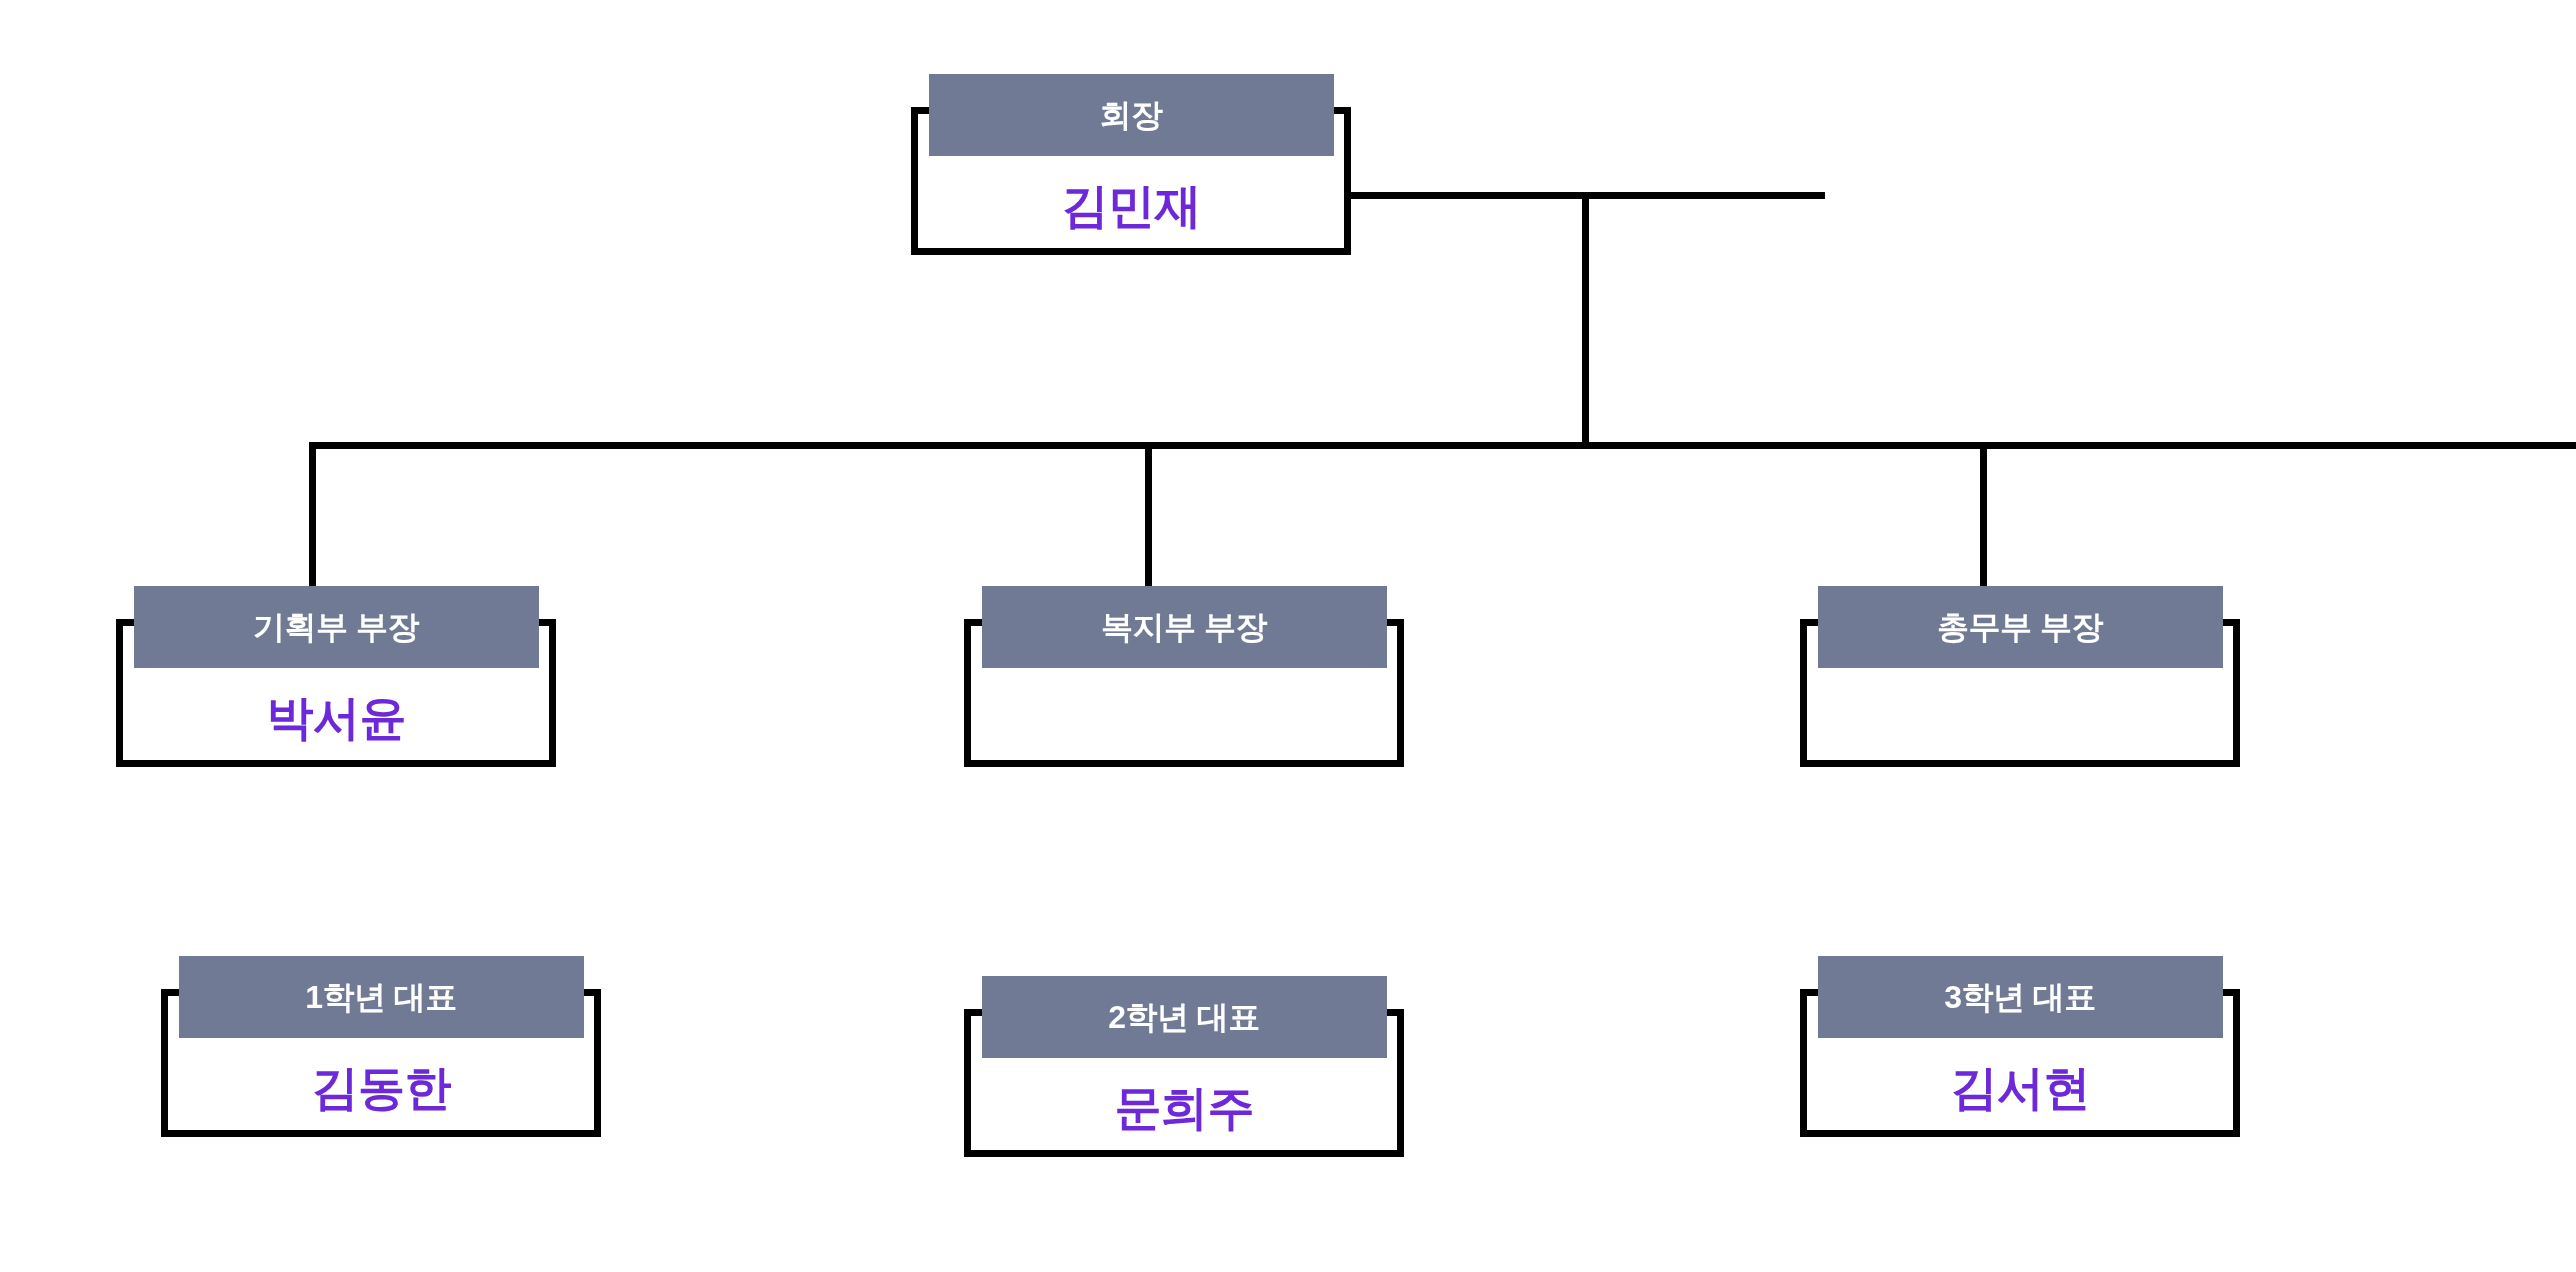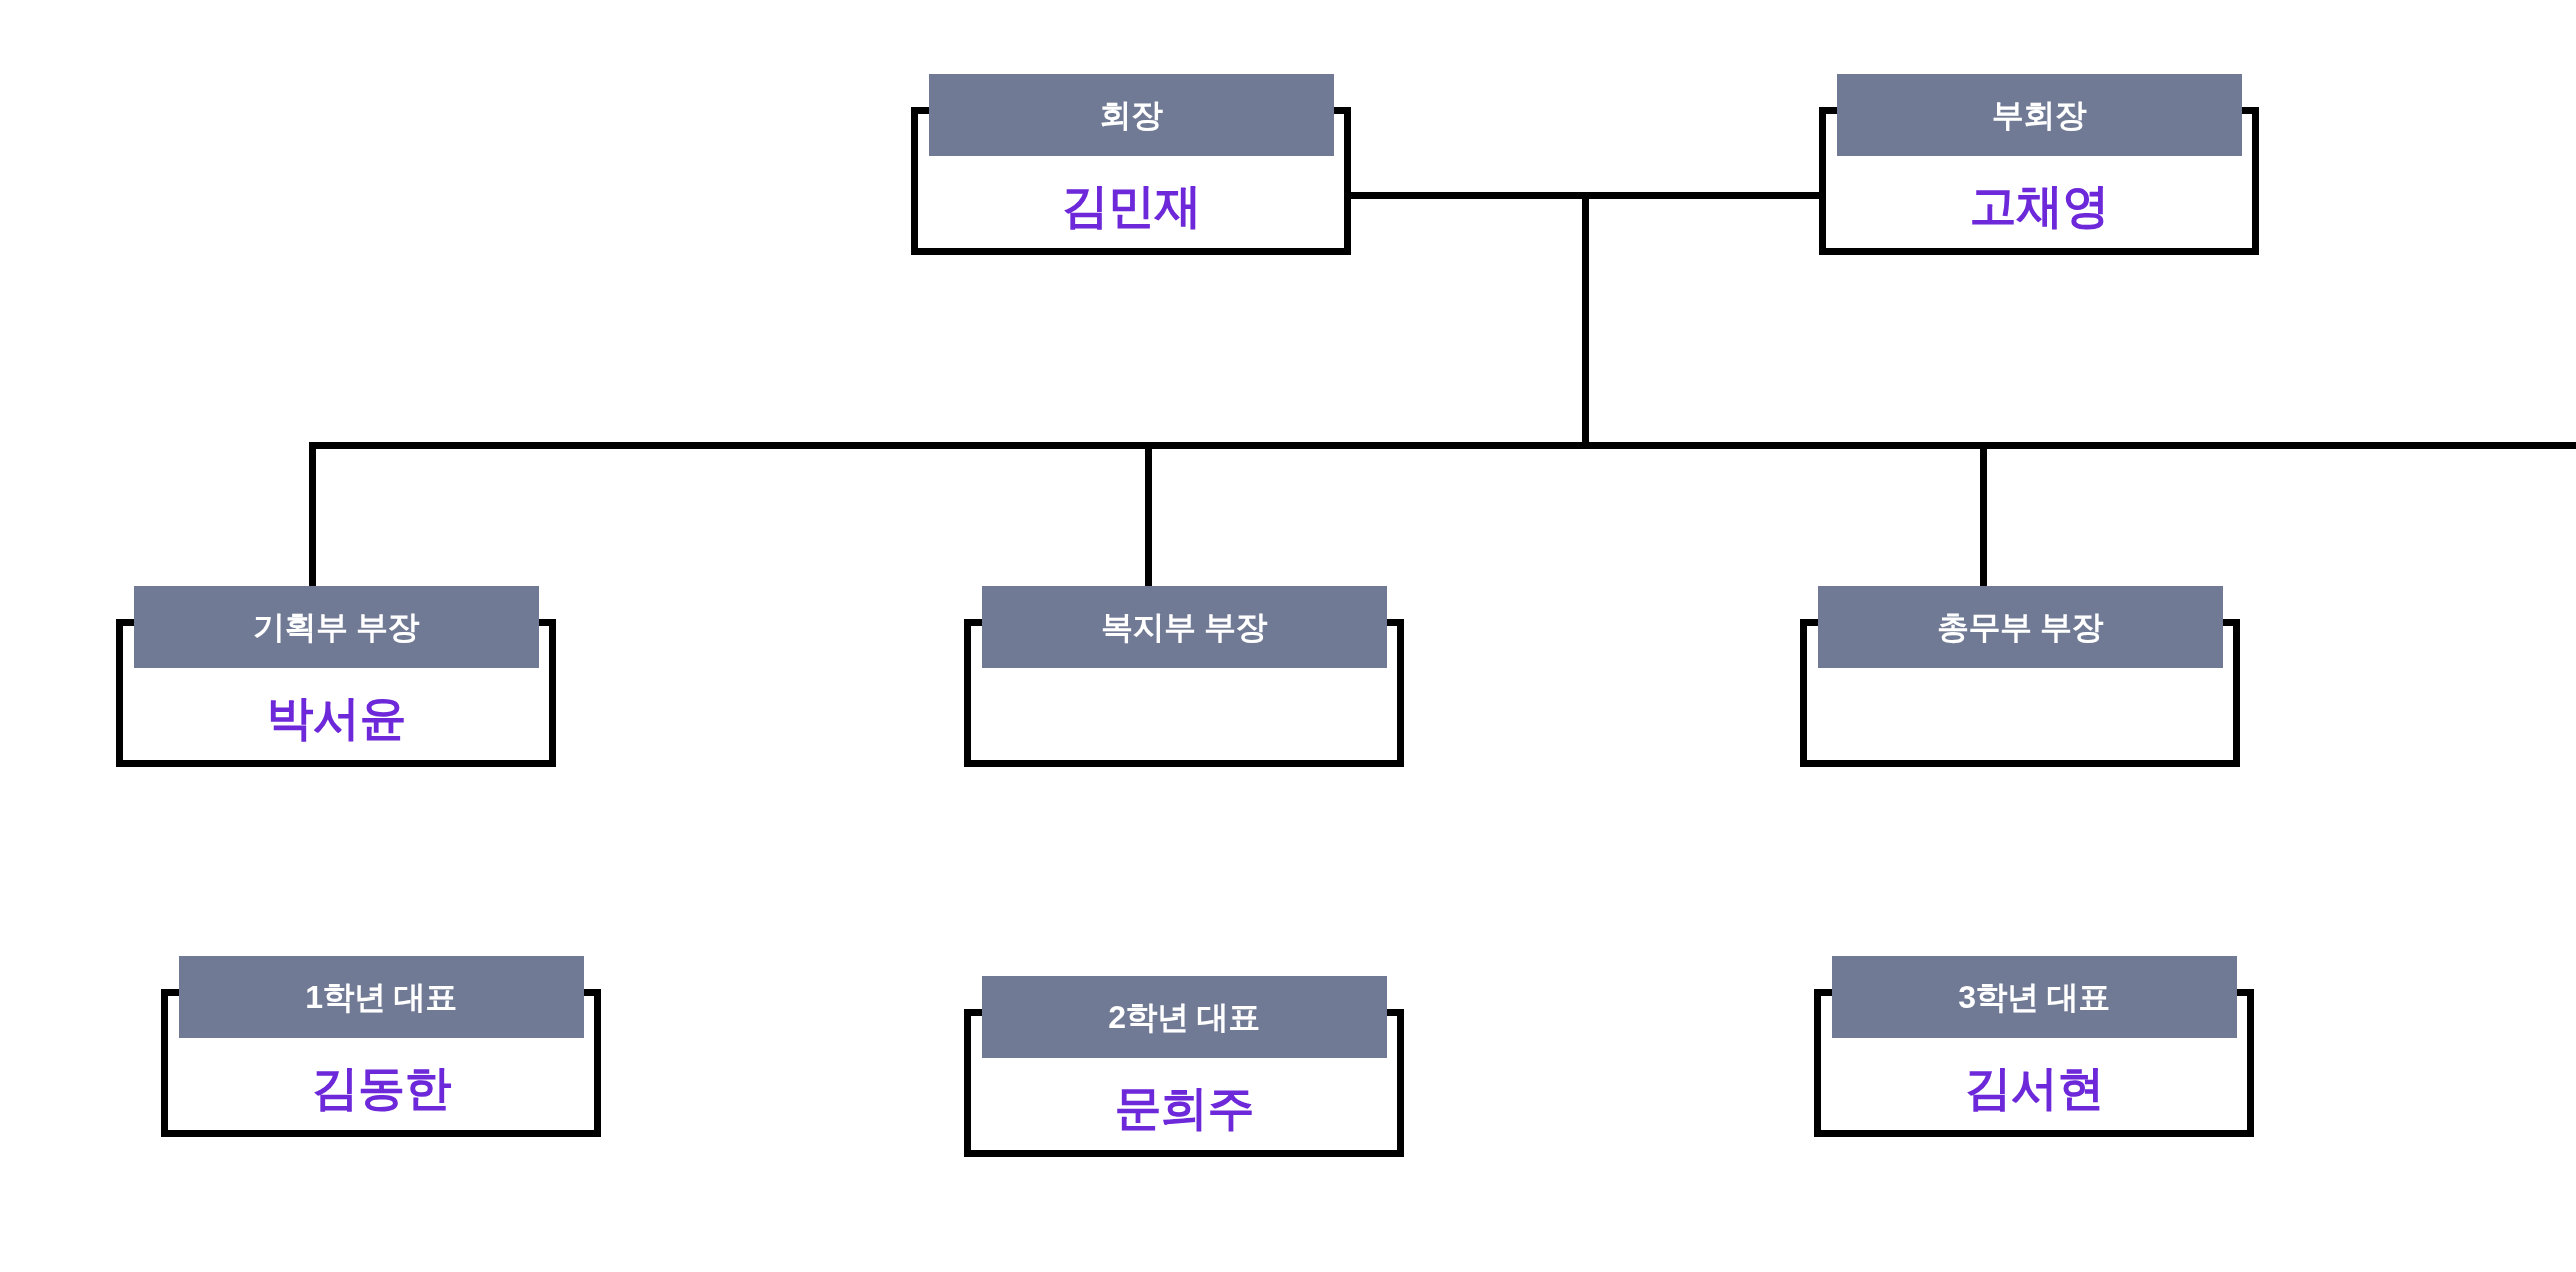--- a/index.html
+++ b/index.html
@@ -110,29 +110,20 @@
   <div class="node" style="left:911px; top:74px;">
     <div class="node-body"></div>
     <div class="node-band">
       <span class="node-title">회장</span>
     </div>
     <div class="node-name-wrap">
       <span class="node-name">김민재</span>
     </div>
   </div>
 
-  <div class="node" style="left:1819px; top:74px;">
-    <div class="node-body"></div>
-    <div class="node-band">
-      <span class="node-title">부회장</span>
-    </div>
-    <div class="node-name-wrap">
-      <span class="node-name">고채영</span>
-    </div>
-  </div>
 
   <div class="node" style="left:116px; top:586px;text-align:right;">
     <div class="node-body"></div>
     <div class="node-band">
       <span class="node-title">기획부  부장</span>
     </div>
     <div class="node-name-wrap">
       <span class="node-name">박서윤</span>
     </div>
   </div>
@@ -164,21 +155,21 @@
   <div class="node" style="left:964px; top:976px;">
     <div class="node-body"></div>
     <div class="node-band">
       <span class="node-title">2학년 대표</span>
     </div>
     <div class="node-name-wrap">
       <span class="node-name">문희주</span>
     </div>
   </div>
 
-  <div class="node" style="left:1800px; top:956px;margin-left:14px;">
+  <div class="node" style="left:1800px; top:956px;">
     <div class="node-body"></div>
     <div class="node-band">
       <span class="node-title">3학년 대표</span>
     </div>
     <div class="node-name-wrap">
       <span class="node-name">김서현</span>
     </div>
   </div>
 
 </div>

